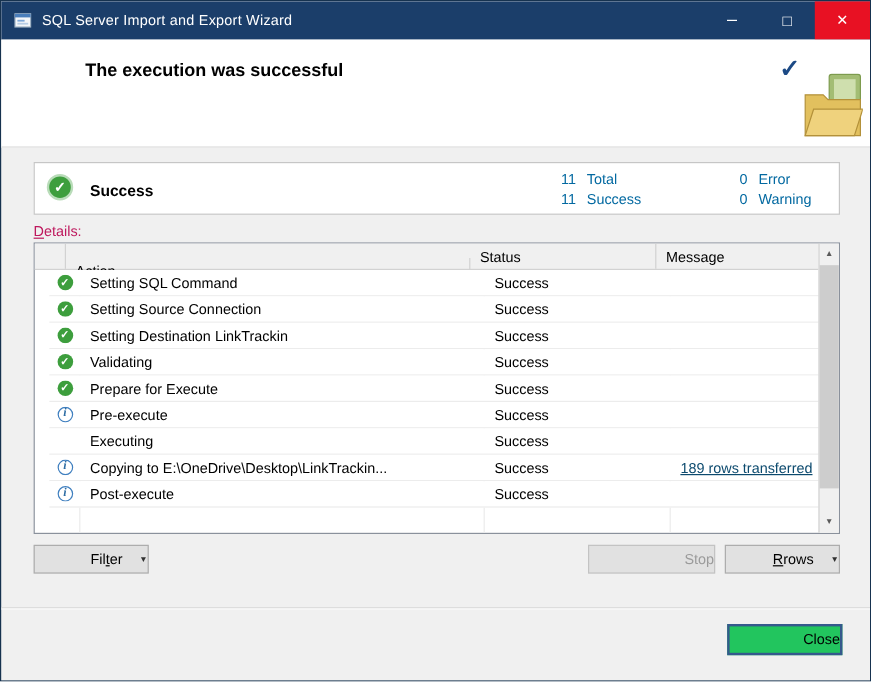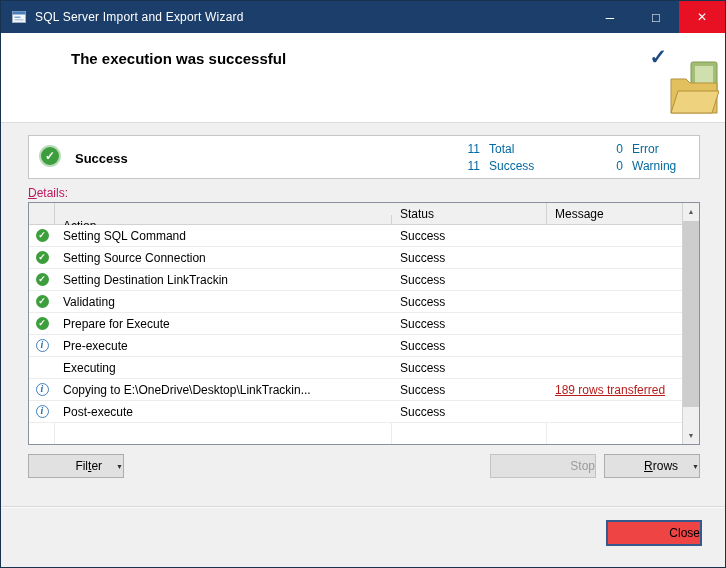--- a/index.html
+++ b/index.html
@@ -55,32 +55,32 @@
   .table { position:absolute; left:27px; top:201px; width:672px; height:243px;
            background:#fff; border:1px solid #8a919c; }
   .thead { position:absolute; left:0; top:0; width:653px; height:22px;
            background:#f0f0f0; border-bottom:1px solid #d2d2d2; display:flex; font-size:12px; color:#000; }
   .th { height:100%; padding:4px 0 0 8px; border-right:1px solid #d2d2d2; overflow:hidden; white-space:nowrap; }
   .th.c0 { width:26px; padding-left:0; }
   .th.c1 { width:337px;margin-top:12px; }
   .th.c2 { width:155px; }
   .th.c3 { width:135px; border-right:none; }
 
-  .tbody { position:absolute; left:0; top:22px; width:653px; bottom:0; overflow:hidden; }
+  .tbody { position:absolute; left:12px; top:22px; width:653px; bottom:0; overflow:hidden; }
   .vline { position:absolute; top:0; bottom:0; width:1px; background:#ececec; }
   .vl1 { left:25px; } .vl2 { left:362px; } .vl3 { left:517px; }
 
   .row { display:flex; height:22px; border-bottom:1px solid #ececec; font-size:12px;
          align-items:center; color:#000; position:relative; background:#fff; }
   .cell { overflow:hidden; white-space:nowrap; }
   .cell-icon { width:26px; display:flex; justify-content:center; }
   .cell-action { width:337px; padding-left:8px; }
   .cell-status { width:155px; padding-left:8px; }
   .cell-message { width:135px; padding-left:8px; }
-  a.cell-message { color:#b91c1c; text-decoration:underline; }
+  a.cell-message { color:#0c4a6e; text-decoration:underline; }
 
   .row-icon { display:inline-block; width:13px; height:13px; border-radius:50%; text-align:center; }
   .row-icon[data-icon="success"] { background:#3d9e3d; color:#fff; }
   .row-icon[data-icon="success"]::before { content:"✓"; display:block; font-size:9px; font-weight:bold; line-height:13px; }
   .row-icon[data-icon="info"] { background:#fff; border:1px solid #3f7fbf; color:#2e6da4;
                                 font-family:"Liberation Serif", serif; }
   .row-icon[data-icon="info"]::before { content:"i"; display:block; font-size:10px; font-weight:bold;
                                         font-style:italic; line-height:10px; }
   .row-icon[data-icon="none"] { visibility:hidden; }
 
@@ -97,21 +97,21 @@
          font-size:12px; font-family:inherit; color:#000;
          display:flex; align-items:center; justify-content:flex-end; cursor:default; }
   .btn-filter { left:27px; top:453px; width:96px; }
   .btn-stop   { left:489px; top:453px; width:106px; color:#9b9b9b; border-color:#c3c3c3; }
   .btn-report { left:603px; top:453px; width:96px; }
   .dd-arrow { font-size:7px; margin-left:14px; color:#303030; }
 
   .divider { position:absolute; left:0; right:0; top:505px; height:2px;
              border-top:1px solid #d9d9d9; border-bottom:1px solid #fbfbfb; }
 
-  .btn-close { left:605px; top:519px; width:96px; height:26px; border:2px solid #35598c; background:#ef4444; }
+  .btn-close { left:605px; top:519px; width:96px; height:26px; border:2px solid #35598c; background:#22c55e; }
 </style>
 </head>
 <body>
 
 <div class="window">
 
   <div class="titlebar">
     <svg class="app-icon" viewBox="0 0 16 16">
       <rect x="1.5" y="2.5" width="13" height="11" fill="#f4f6f8" stroke="#9fb2c4"></rect>
       <rect x="1.5" y="2.5" width="13" height="3" fill="#4a7ebb"></rect>

